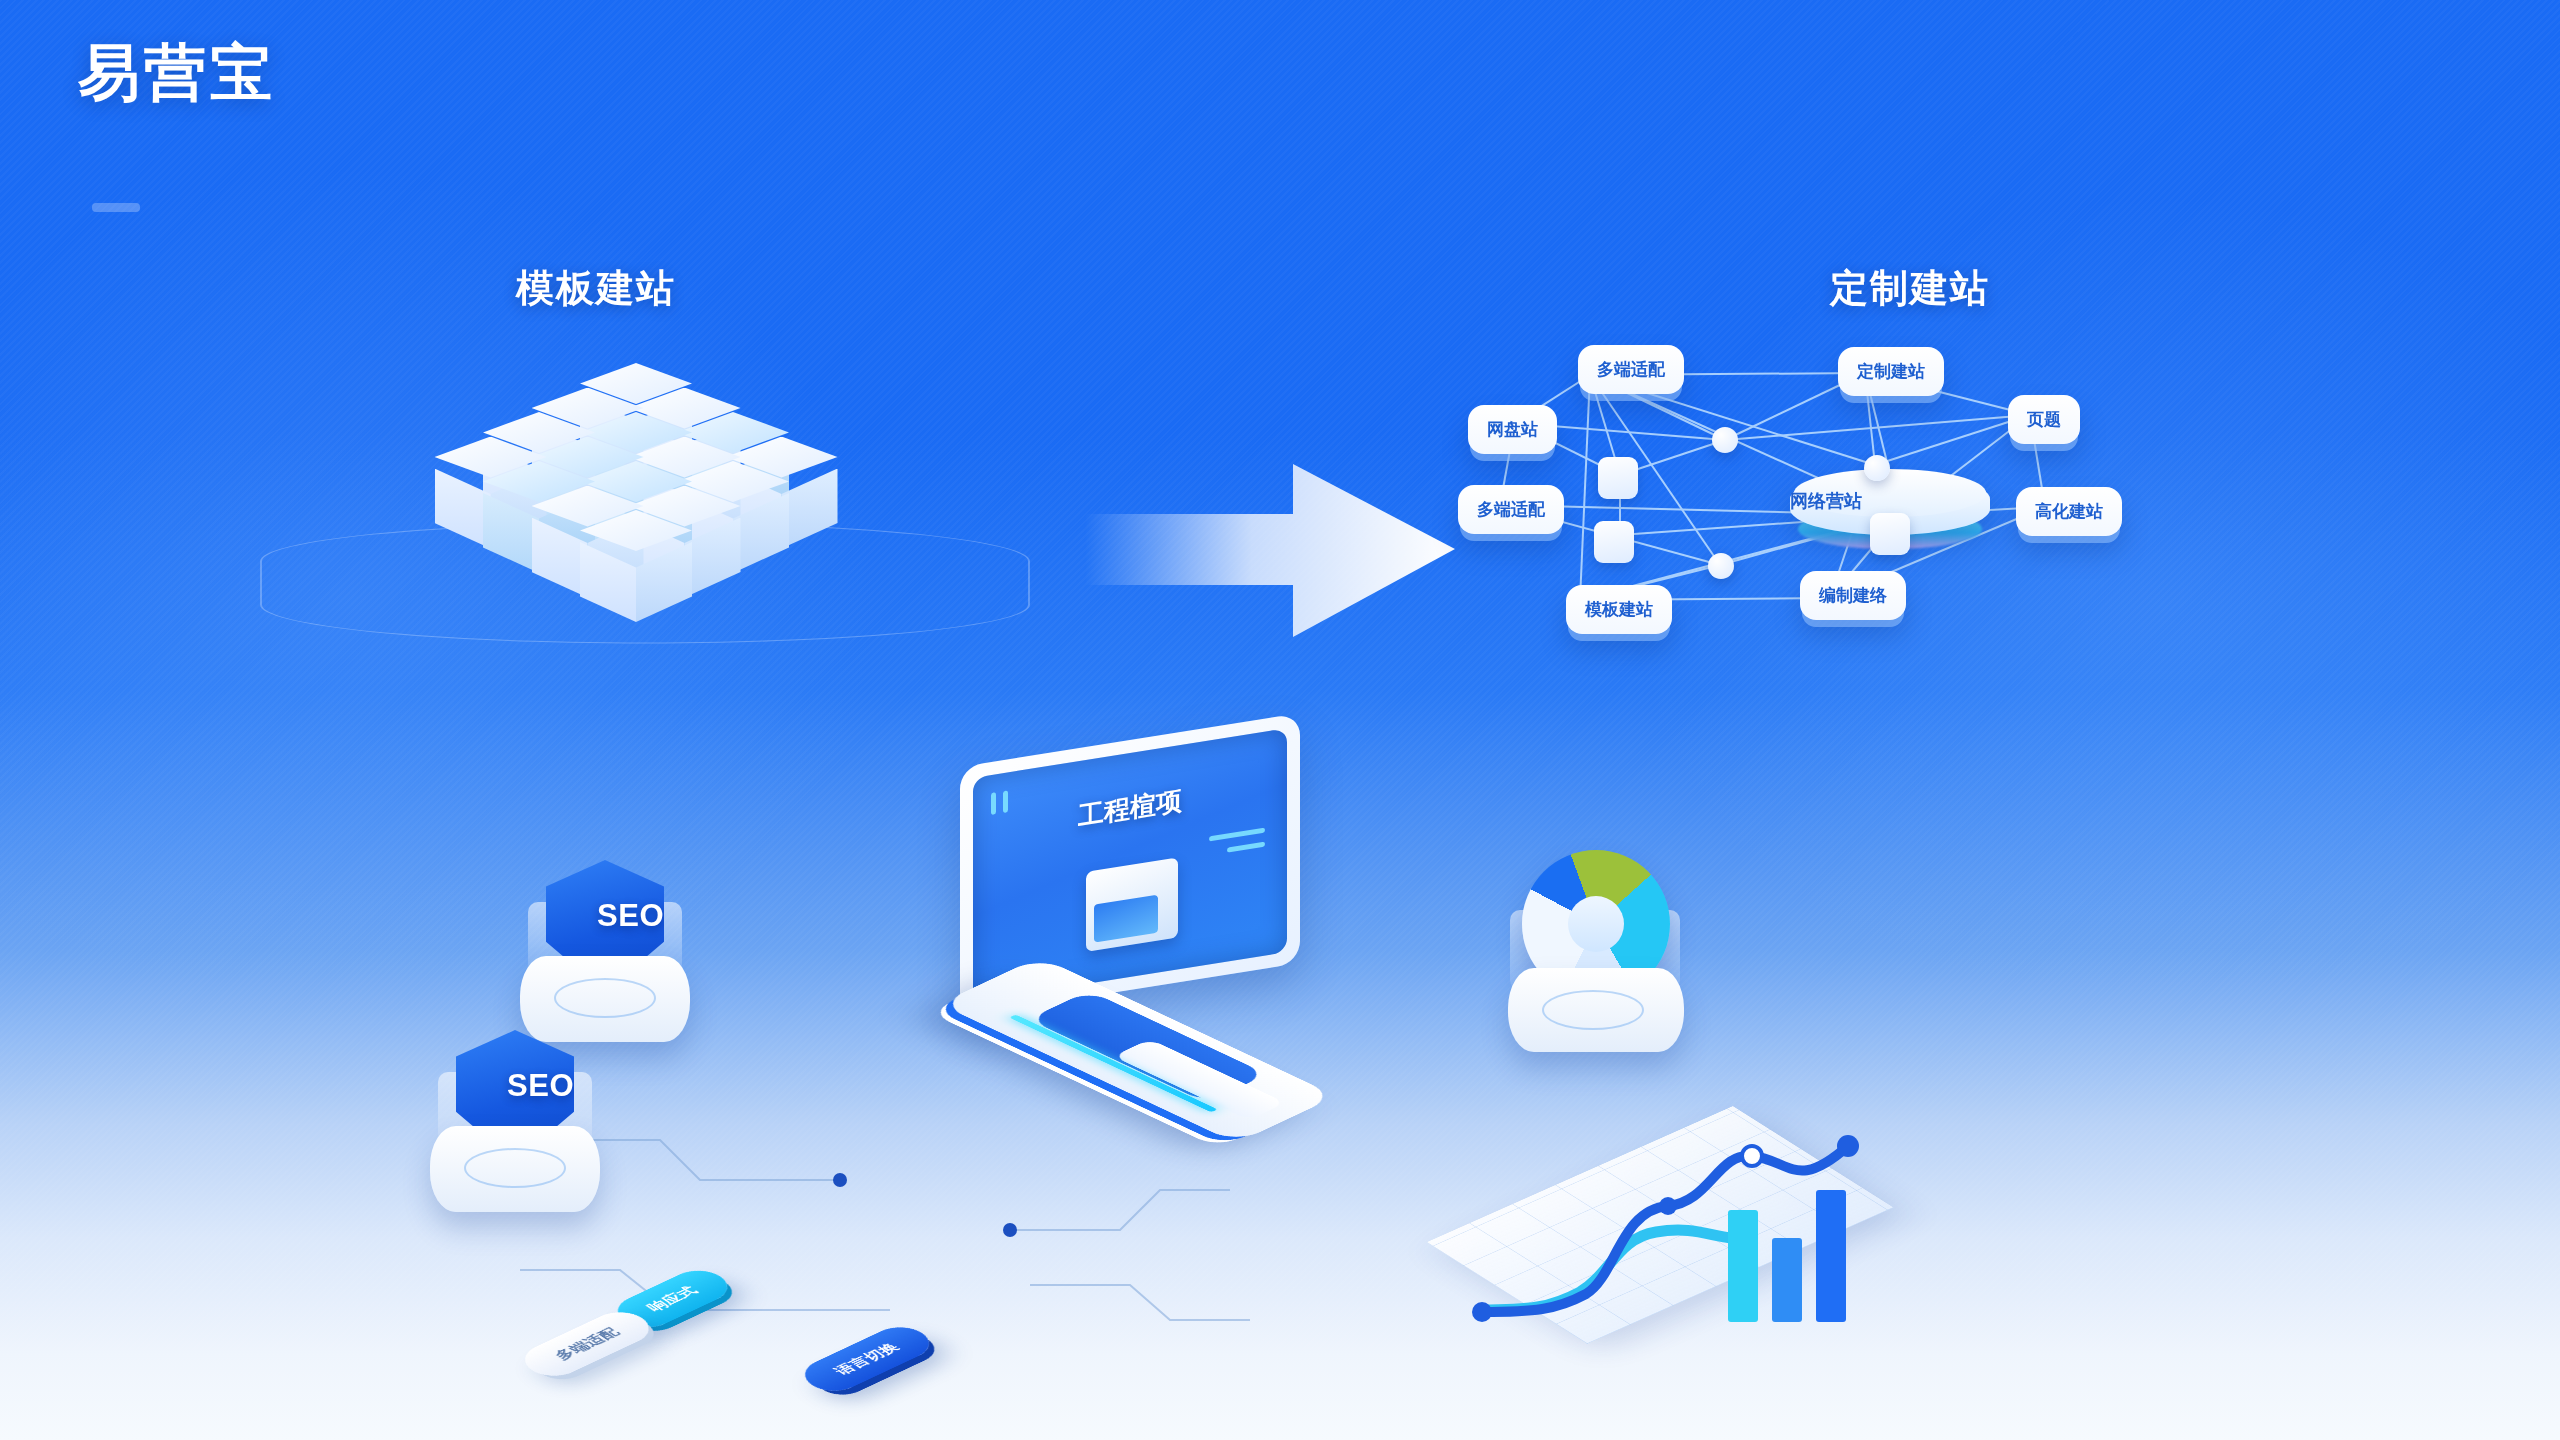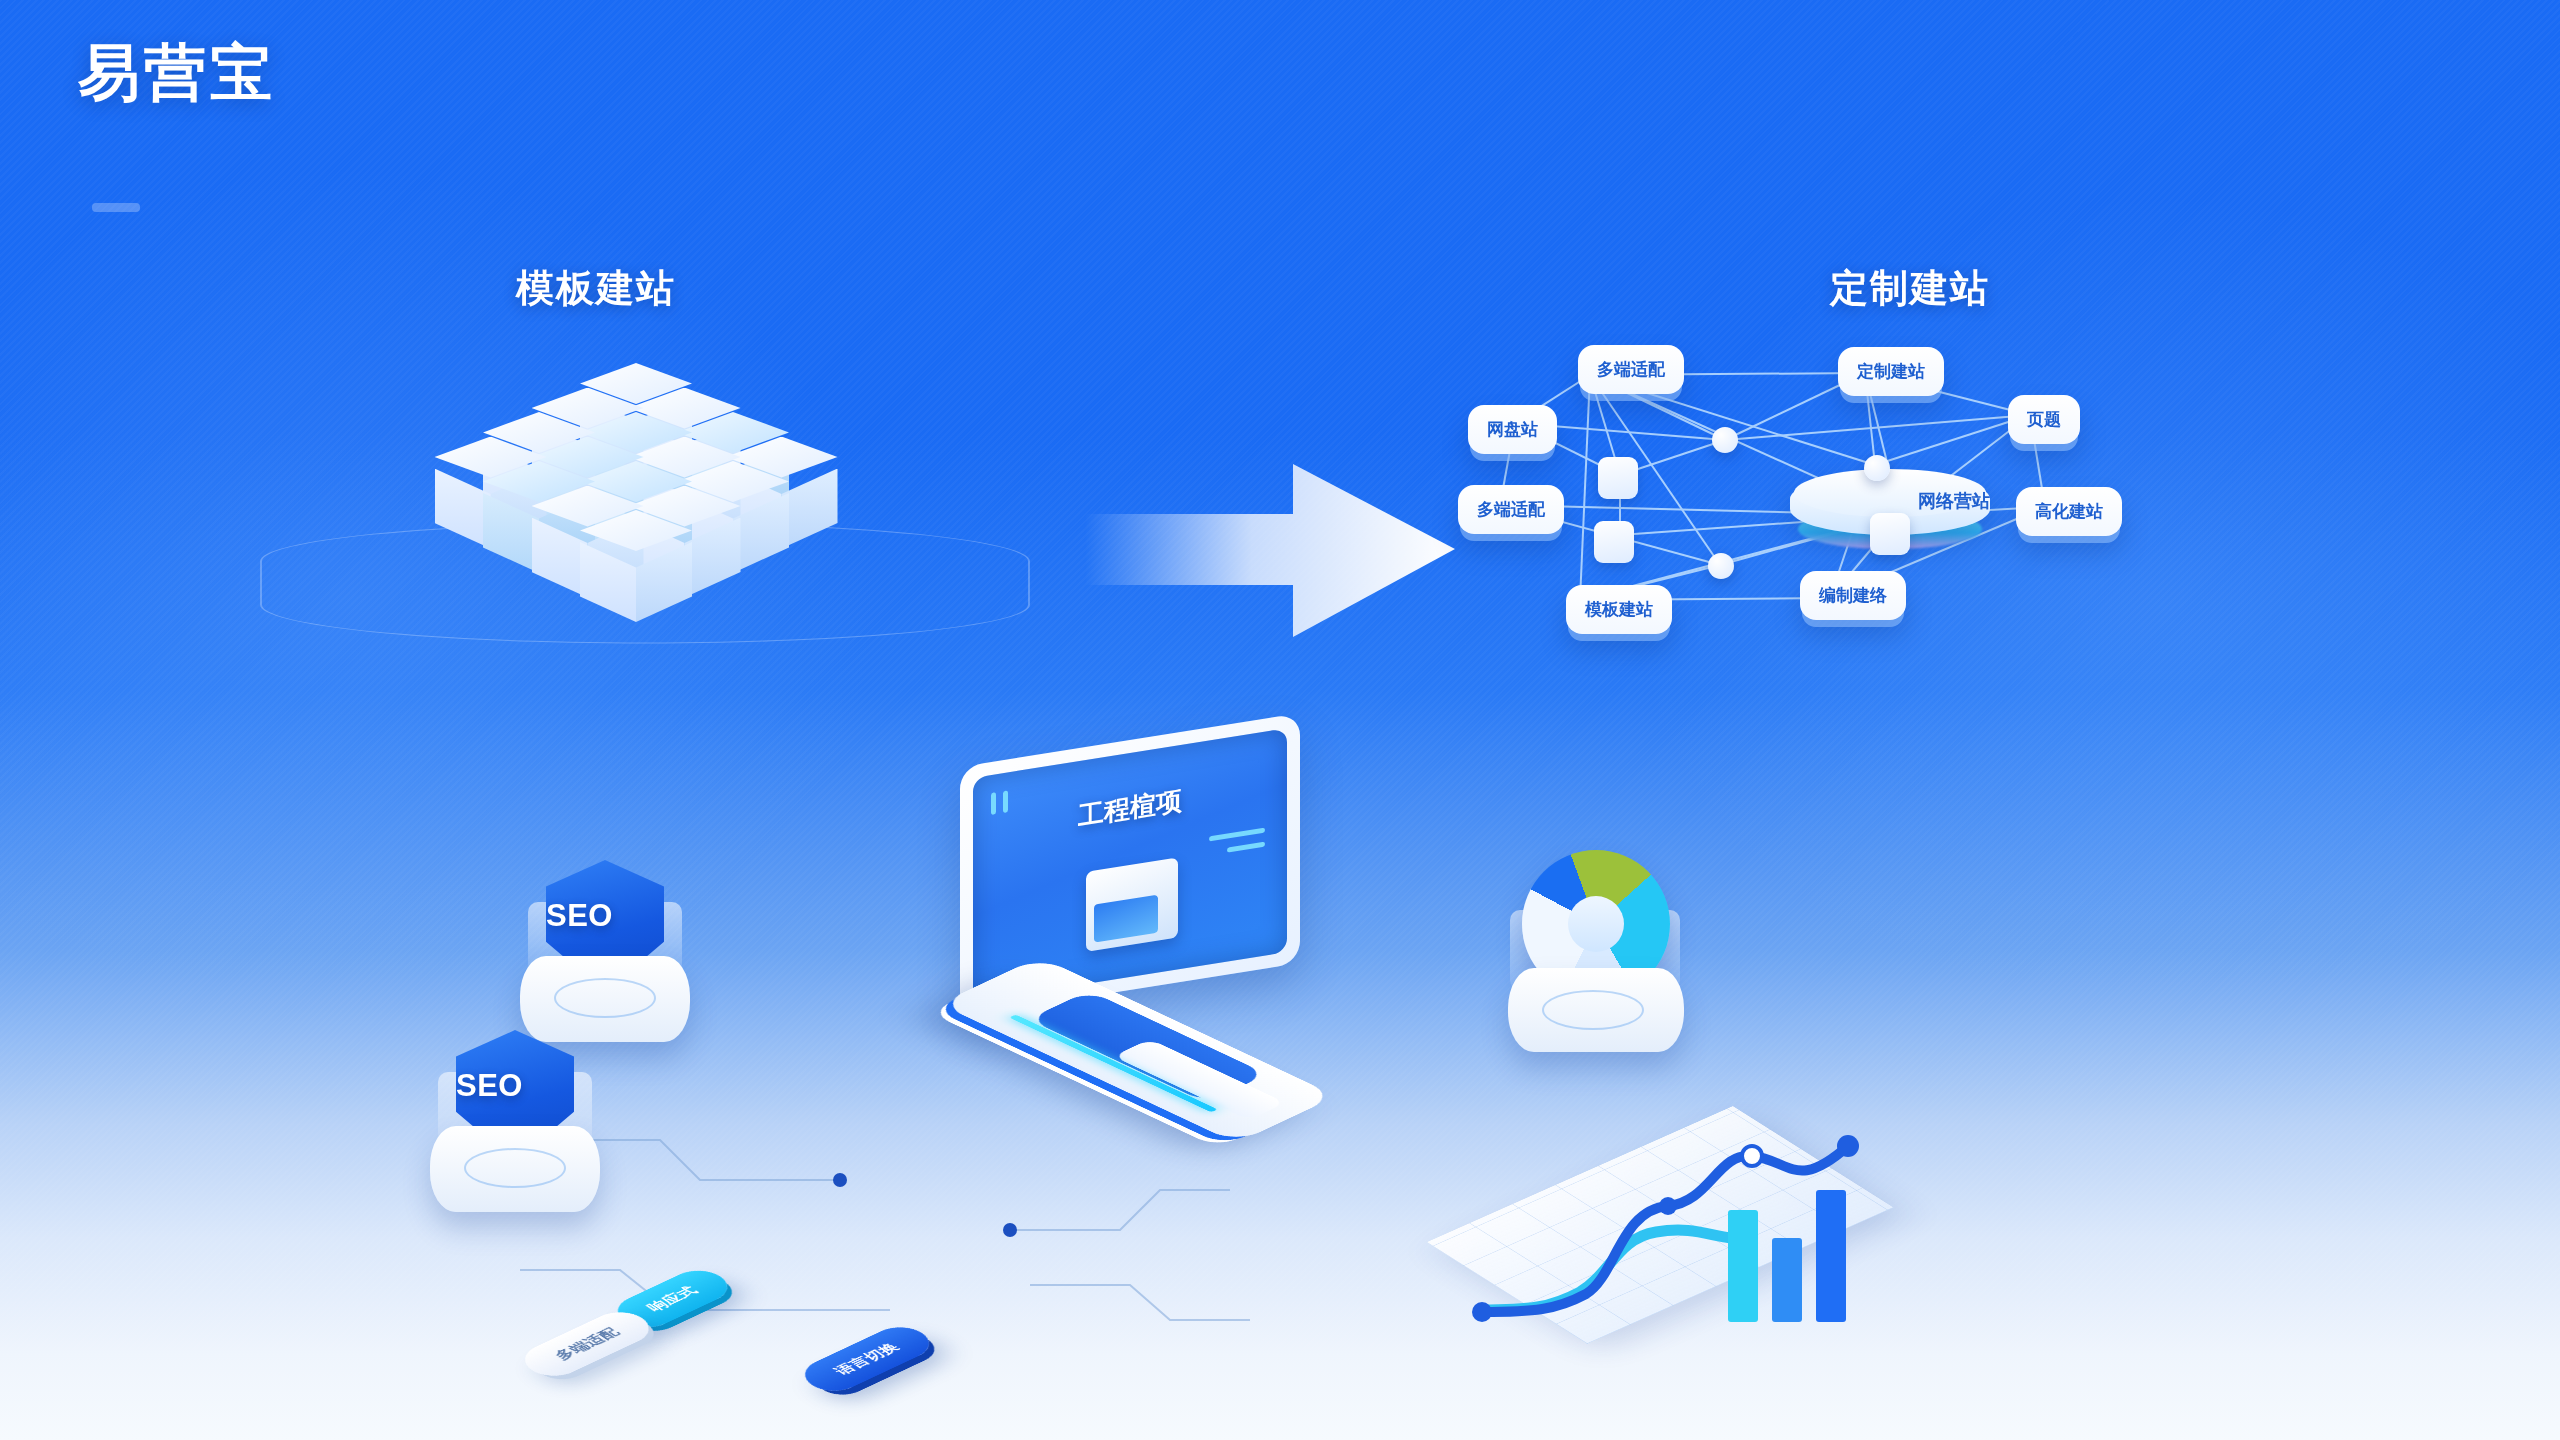--- a/index.html
+++ b/index.html
@@ -119,21 +119,21 @@
     border-radius:50%;
     background:linear-gradient(180deg,#6fe4ff,#2fb6f5 60%,#b9a6f5);
     filter:blur(1px); opacity:.95;
   }
   #hub-top {
     position:absolute; left:4px; top:-4px; width:192px; height:48px;
     border-radius:50%;
     background:linear-gradient(180deg,#ffffff,#e4f1ff);
   }
   #hub-label {
-    position:absolute; left:0; top:16px; width:200px; text-align:right;
+    position:absolute; left:0; top:16px; width:200px; text-align:left;
     color:#2060cf; font-size:18px; font-weight:bold; z-index:4;
   }
 
   
   #scene { position:absolute; left:700px; top:740px; width:1180px; height:640px; }
 
   
   #laptop { position:absolute; left:200px; top:0; width:460px; height:420px; }
   #lid {
     position:absolute; left:60px; top:0; width:340px; height:250px;
@@ -191,21 +191,21 @@
     border-radius:5px; background:linear-gradient(90deg,#55e8ff,#18c8ff);
     box-shadow:0 0 16px #3ad9ff;
   }
 
   
   .shield-unit { position:absolute; width:170px; height:190px; }
   .shield {
     position:absolute; left:26px; top:0; width:118px; height:132px;
     background:linear-gradient(165deg,#2f7ff6 0%,#1558e0 55%,#0f49c9 100%);
     clip-path:polygon(50% 0,100% 20%,100% 62%,50% 100%,0 62%,0 20%);
-    display:flex; align-items:center; justify-content:flex-start;
+    display:flex; align-items:center; justify-content:flex-end;
     box-shadow:0 14px 26px rgba(15,55,150,.34);
   }
   .shield span {
     color:#fff; font-size:31px; font-weight:bold; letter-spacing:.5px;
     transform:translateY(-10px);
     text-shadow:0 3px 8px rgba(0,25,90,.45);
   }
   .pedestal {
     position:absolute; left:0; top:96px; width:170px; height:86px;
     background:linear-gradient(180deg,#ffffff,#e4eefb);

